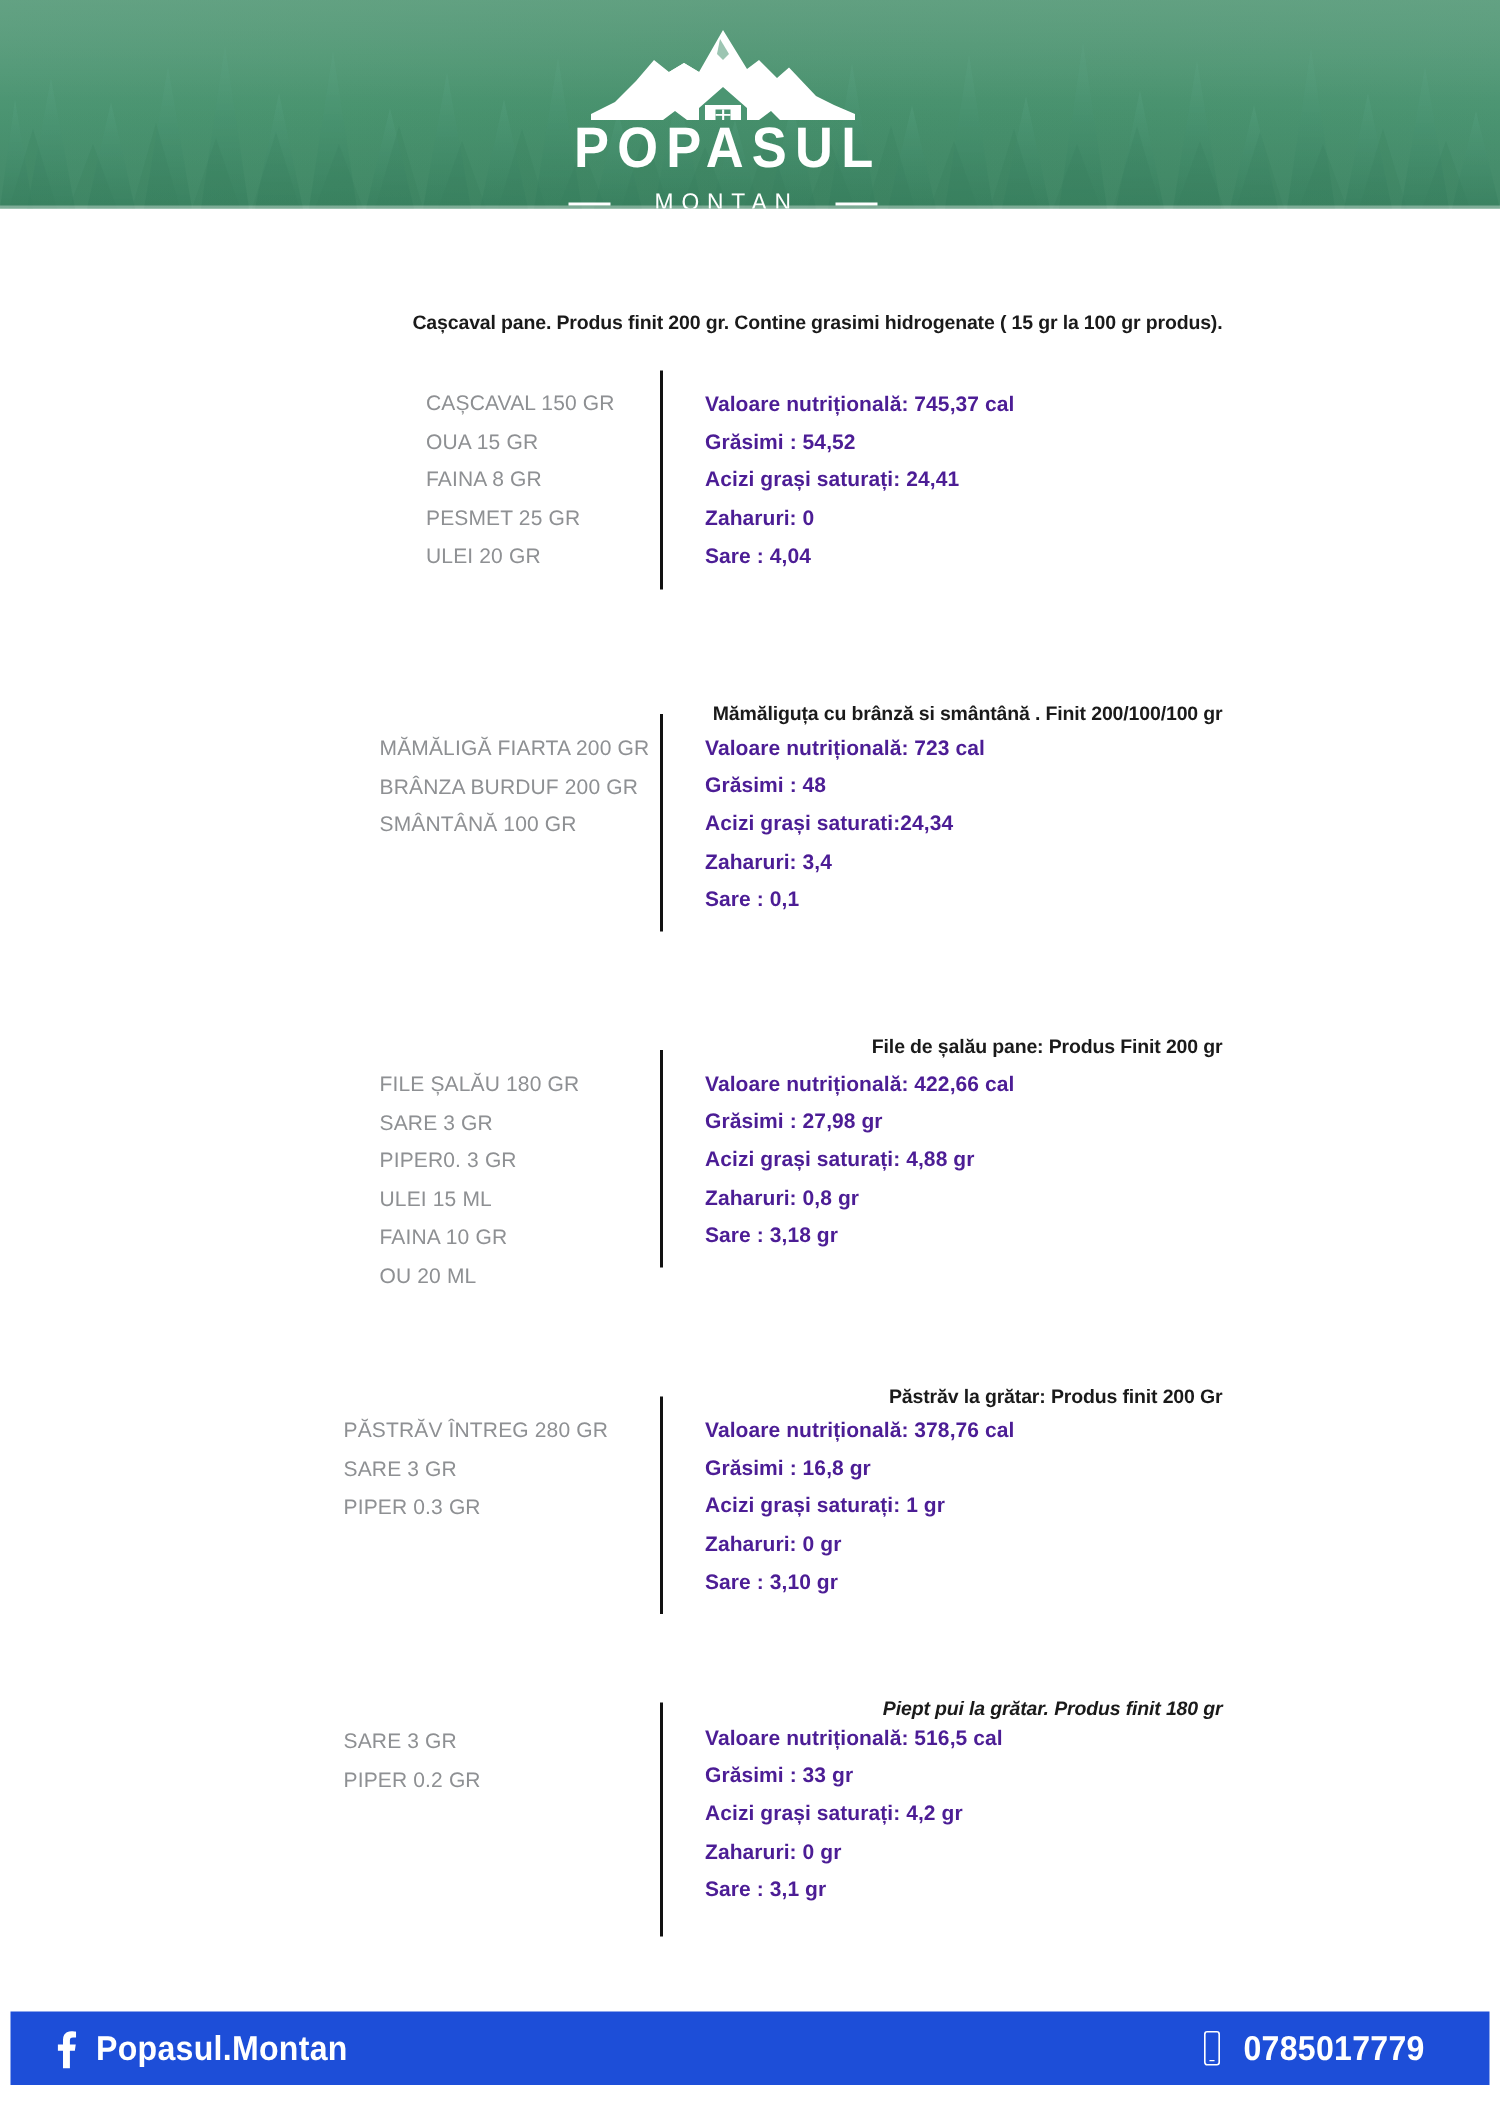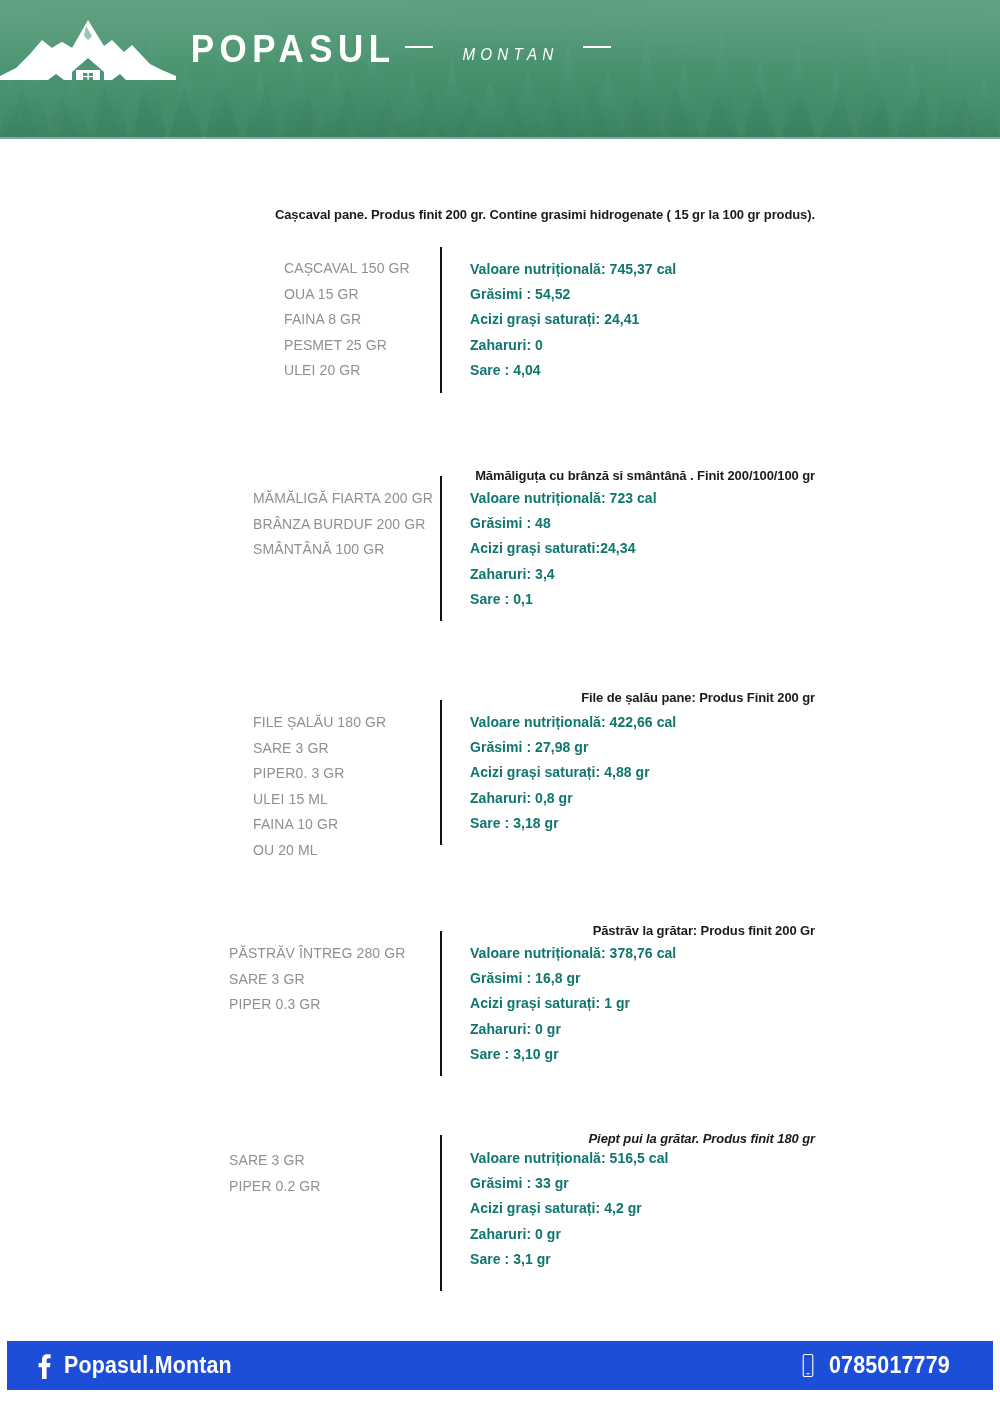--- a/index.html
+++ b/index.html
@@ -26,36 +26,36 @@
     background:linear-gradient(180deg, rgba(103,163,133,0.55) 0%, rgba(70,140,108,0.05) 55%, rgba(48,116,86,0.22) 100%);
     pointer-events:none;
   }
   .header-bottom-line{
     position:absolute; left:0; top:137px; width:1000px; height:2px;
     background:rgba(255,255,255,0.35);
   }
 
   .logo-wrap {
     position:absolute; left:0; top:18px; width:964px;
-    display:flex; flex-direction:row; align-items:center;
+    display:flex; flex-direction:column; align-items:center;
   }
   .logo-mark { width:176px; height:64px; display:block; }
   .logo-title {
     color:#ffffff;
     font-family:"Liberation Sans", sans-serif;
     font-weight:bold;
     font-size:38px;
     letter-spacing:6px;
     line-height:1;
     margin-top:-2px;
     text-indent:6px;
     transform:scaleX(0.92);
   }
   .logo-sub-row {
-    display:flex; gap:22px; margin-top:9px;font-style:italic;
+    display:flex; align-items:center; gap:22px; margin-top:9px;
   }
   .logo-rule { width:28px; height:2px; background:#ffffff; display:block; }
   .logo-sub {
     color:#ffffff; font-size:16px; letter-spacing:5.5px;
     font-family:"Liberation Sans", sans-serif; text-indent:5px;
     transform:scaleX(0.95);
   }
 
   .section { position:absolute; left:0; width:1000px; }
 
@@ -80,21 +80,21 @@
     letter-spacing:0.1px;
   }
   .divider {
     position:absolute; width:2px; background:#111111;
   }
   .col-right {
     position:absolute;
     font-family:"Liberation Sans", sans-serif;
     font-size:14px;
     font-weight:bold;
-    color:#0f766e;
+    color:#4c1d95;
     line-height:25.2px;
     white-space:nowrap;
     letter-spacing:0.05px;
   }
   .col-left div, .col-right div { white-space:nowrap; }
 
   
   .footer {
     position:absolute; left:7px; top:1341px; width:986px; height:49px;
     background:#1d4ed8;

